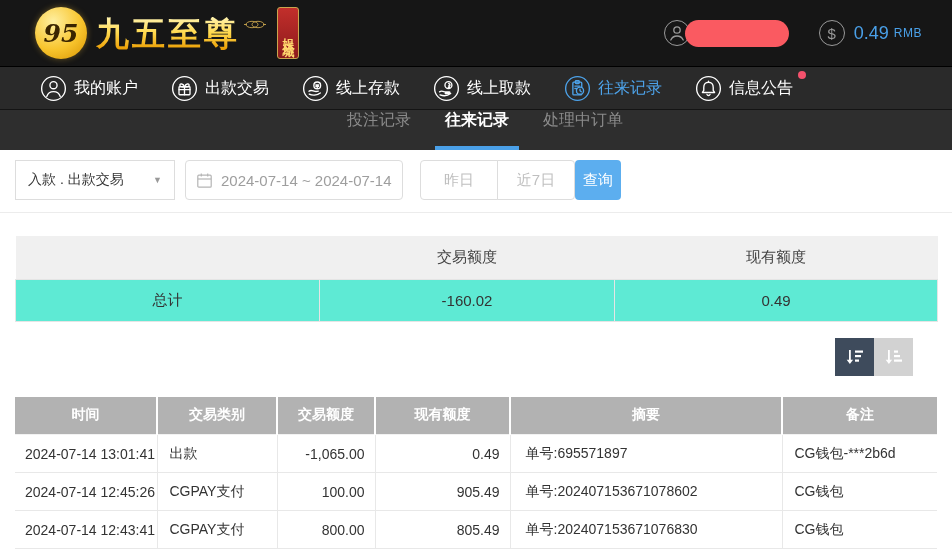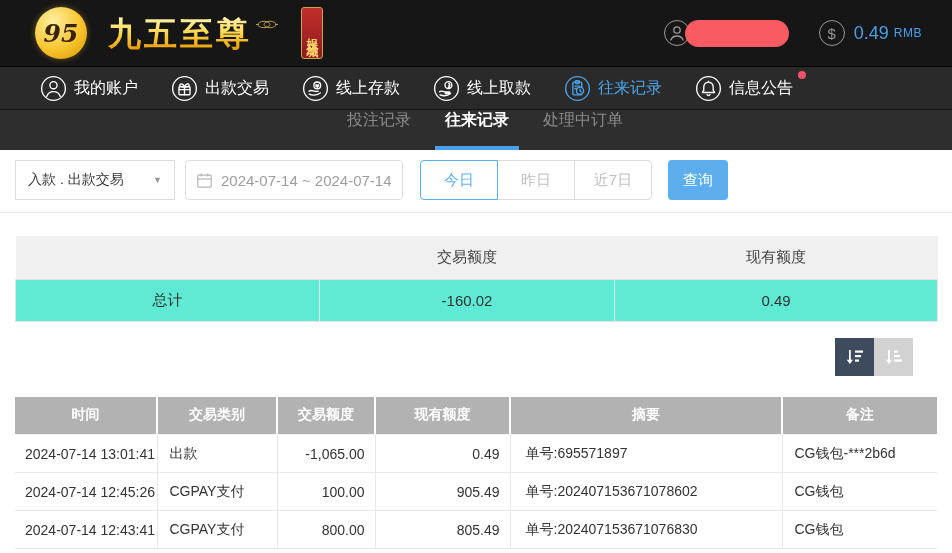--- a/index.html
+++ b/index.html
@@ -2,21 +2,21 @@
 <html><head>
 <meta charset="utf-8">
 <style>
   * { margin:0; padding:0; box-sizing:border-box; }
   html,body { width:952px; height:553px; overflow:hidden; background:#fff;
               font-family:"Liberation Sans", sans-serif; }
 
   
   .top-header { height:66px; background:#161616; display:flex; align-items:center;
                 padding:0 30px 0 35px; }
-  .logo { display:flex; align-items:center; cursor:pointer;gap:12px; }
+  .logo { display:flex; align-items:center; cursor:pointer; }
   .logo-badge { width:52px; height:52px; border-radius:50%; flex:0 0 auto;
                 background:radial-gradient(circle at 35% 28%, #ffeFA0, #f8c52e 55%, #d79200);
                 display:flex; align-items:center; justify-content:center;
                 color:#3a2400; font-weight:bold; font-style:italic; font-size:25px;
                 font-family:"DejaVu Serif", serif; box-shadow:0 0 6px rgba(255,200,60,.35); }
   .logo-textwrap { margin-left:9px; display:flex; }
   .logo-title { font-size:33px; font-weight:bold; letter-spacing:3px; line-height:1;
                 background:linear-gradient(180deg,#fff3b0 0%, #ffd94e 48%, #ea9b00 100%);
                 -webkit-background-clip:text; background-clip:text; color:transparent; }
   .logo-flourish { margin-top:3px; height:9px; display:flex; align-items:center; }
@@ -70,22 +70,22 @@
               display:flex; align-items:center; padding:0 10px; margin-left:10px;
               font-size:15px; color:#9e9e9e; cursor:text; background:#fff; }
   .date-box .cal { margin-right:8px; display:flex; }
   .quick-group { display:flex; margin-left:17px; }
   .quick-btn { width:78px; height:40px; background:#fff; border:1px solid #ddd;
                color:#bfbfbf; font-size:15px; display:flex; align-items:center;
                justify-content:center; cursor:pointer; margin-left:-1px; }
   .quick-btn:first-child { margin-left:0; border-radius:4px 0 0 4px; }
   .quick-btn:last-child { border-radius:0 4px 4px 0; }
   .quick-btn.active { border-color:#5caeef; color:#5caeef; position:relative; z-index:2; }
-  .search-btn { width:60px; height:40px; background:#5caeef; border:none; border-radius:4px;
-                color:#fff; font-size:15px; margin-left:16px; cursor:pointer; }
+  .search-btn { width:46px; height:40px; background:#5caeef; border:none; border-radius:4px;
+                color:#fff; font-size:15px; cursor:pointer; }
   .hairline { border-top:1px solid #ececec; margin-top:12px; }
 
   
   table { border-collapse:collapse; table-layout:fixed; }
   .summary-table { width:922px; margin:23px 15px 0; font-size:15px; }
   .summary-table thead td { background:#f0f0f0; height:43px; text-align:center; color:#444; }
   .summary-table tbody td { height:42px; text-align:center; color:#333;
                             border:1px solid #e5e5e5; background:#5eead4; }
 
   
@@ -251,21 +251,20 @@
       <svg width="17" height="17" viewBox="0 0 17 17" fill="none" stroke="#b5b5b5" stroke-width="1.2">
           <rect x="1.8" y="3.2" width="13.4" height="12" rx="1"></rect>
           <line x1="1.8" y1="7" x2="15.2" y2="7"></line>
           <line x1="5.3" y1="1.6" x2="5.3" y2="4.6"></line>
           <line x1="11.7" y1="1.6" x2="11.7" y2="4.6"></line>
         </svg>
     </span>
     <span>2024-07-14 ~ 2024-07-14</span>
   </div>
   <div class="quick-group">
-    <button class="quick-btn active">今日</button>
     <button class="quick-btn">昨日</button>
     <button class="quick-btn">近7日</button>
   </div>
   <button class="search-btn">查询</button>
 </div>
 <div class="hairline"></div>
 
 <table class="summary-table">
   <colgroup>
       <col style="width:304px">

